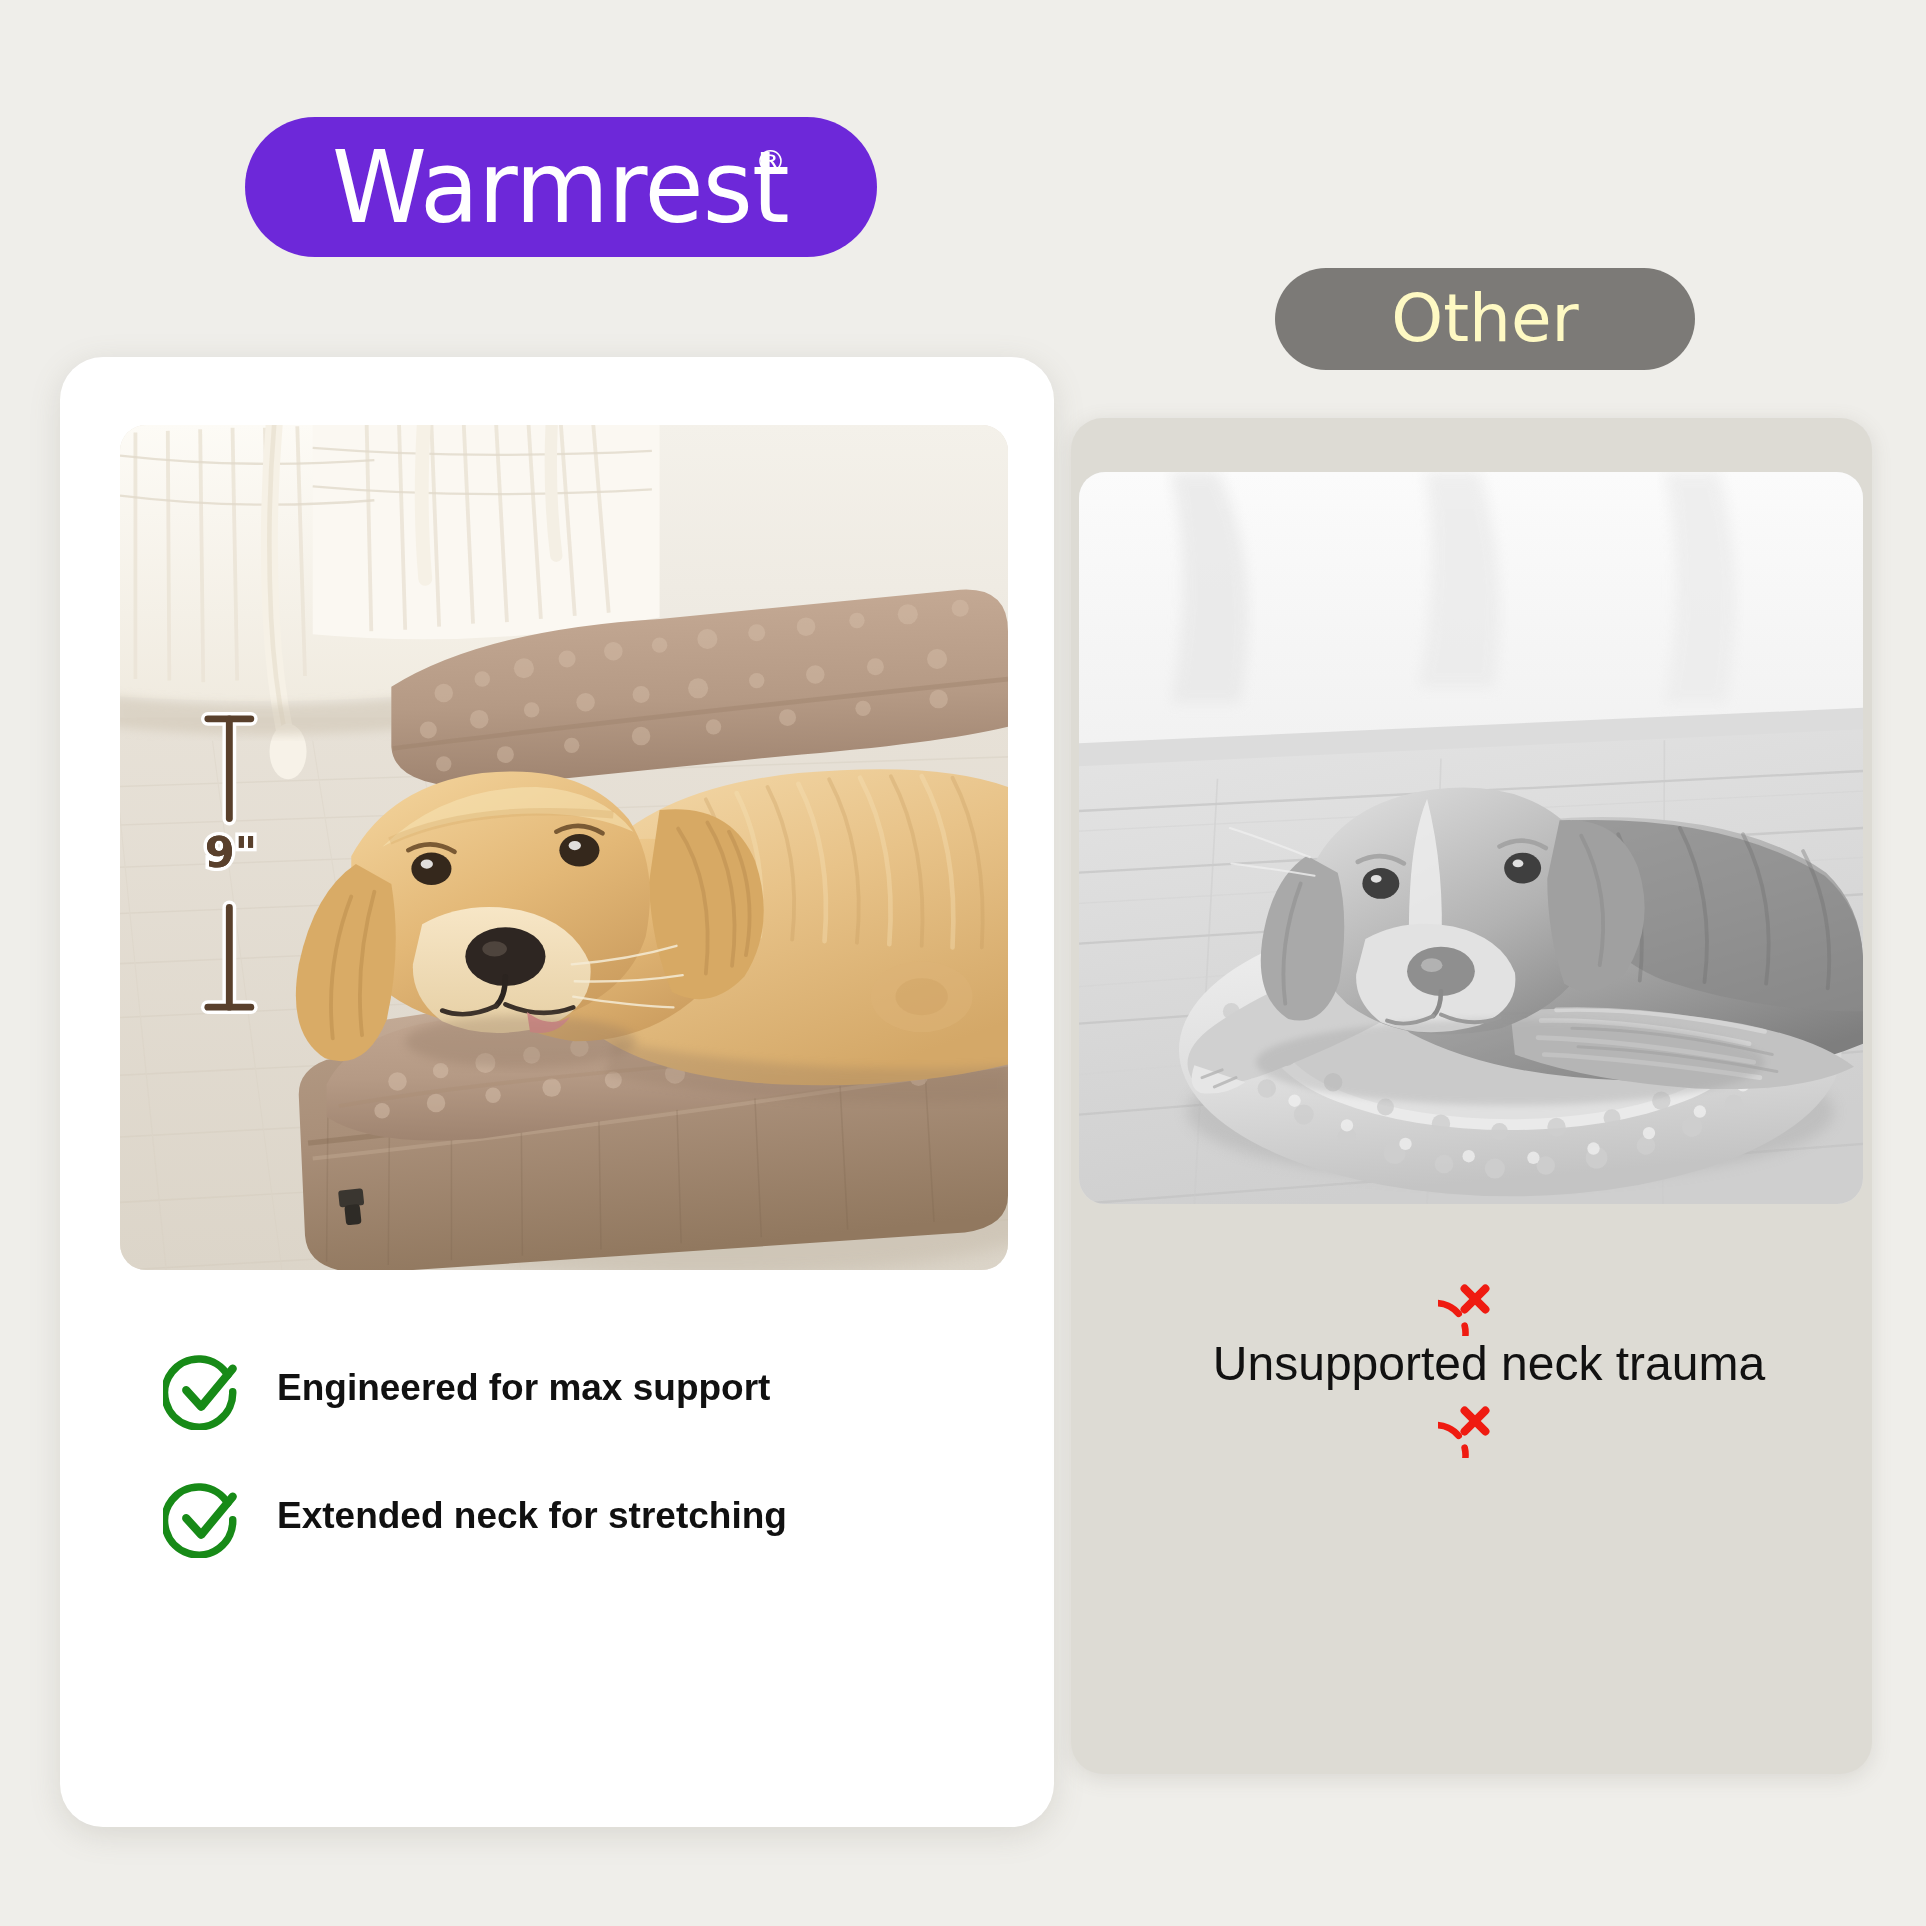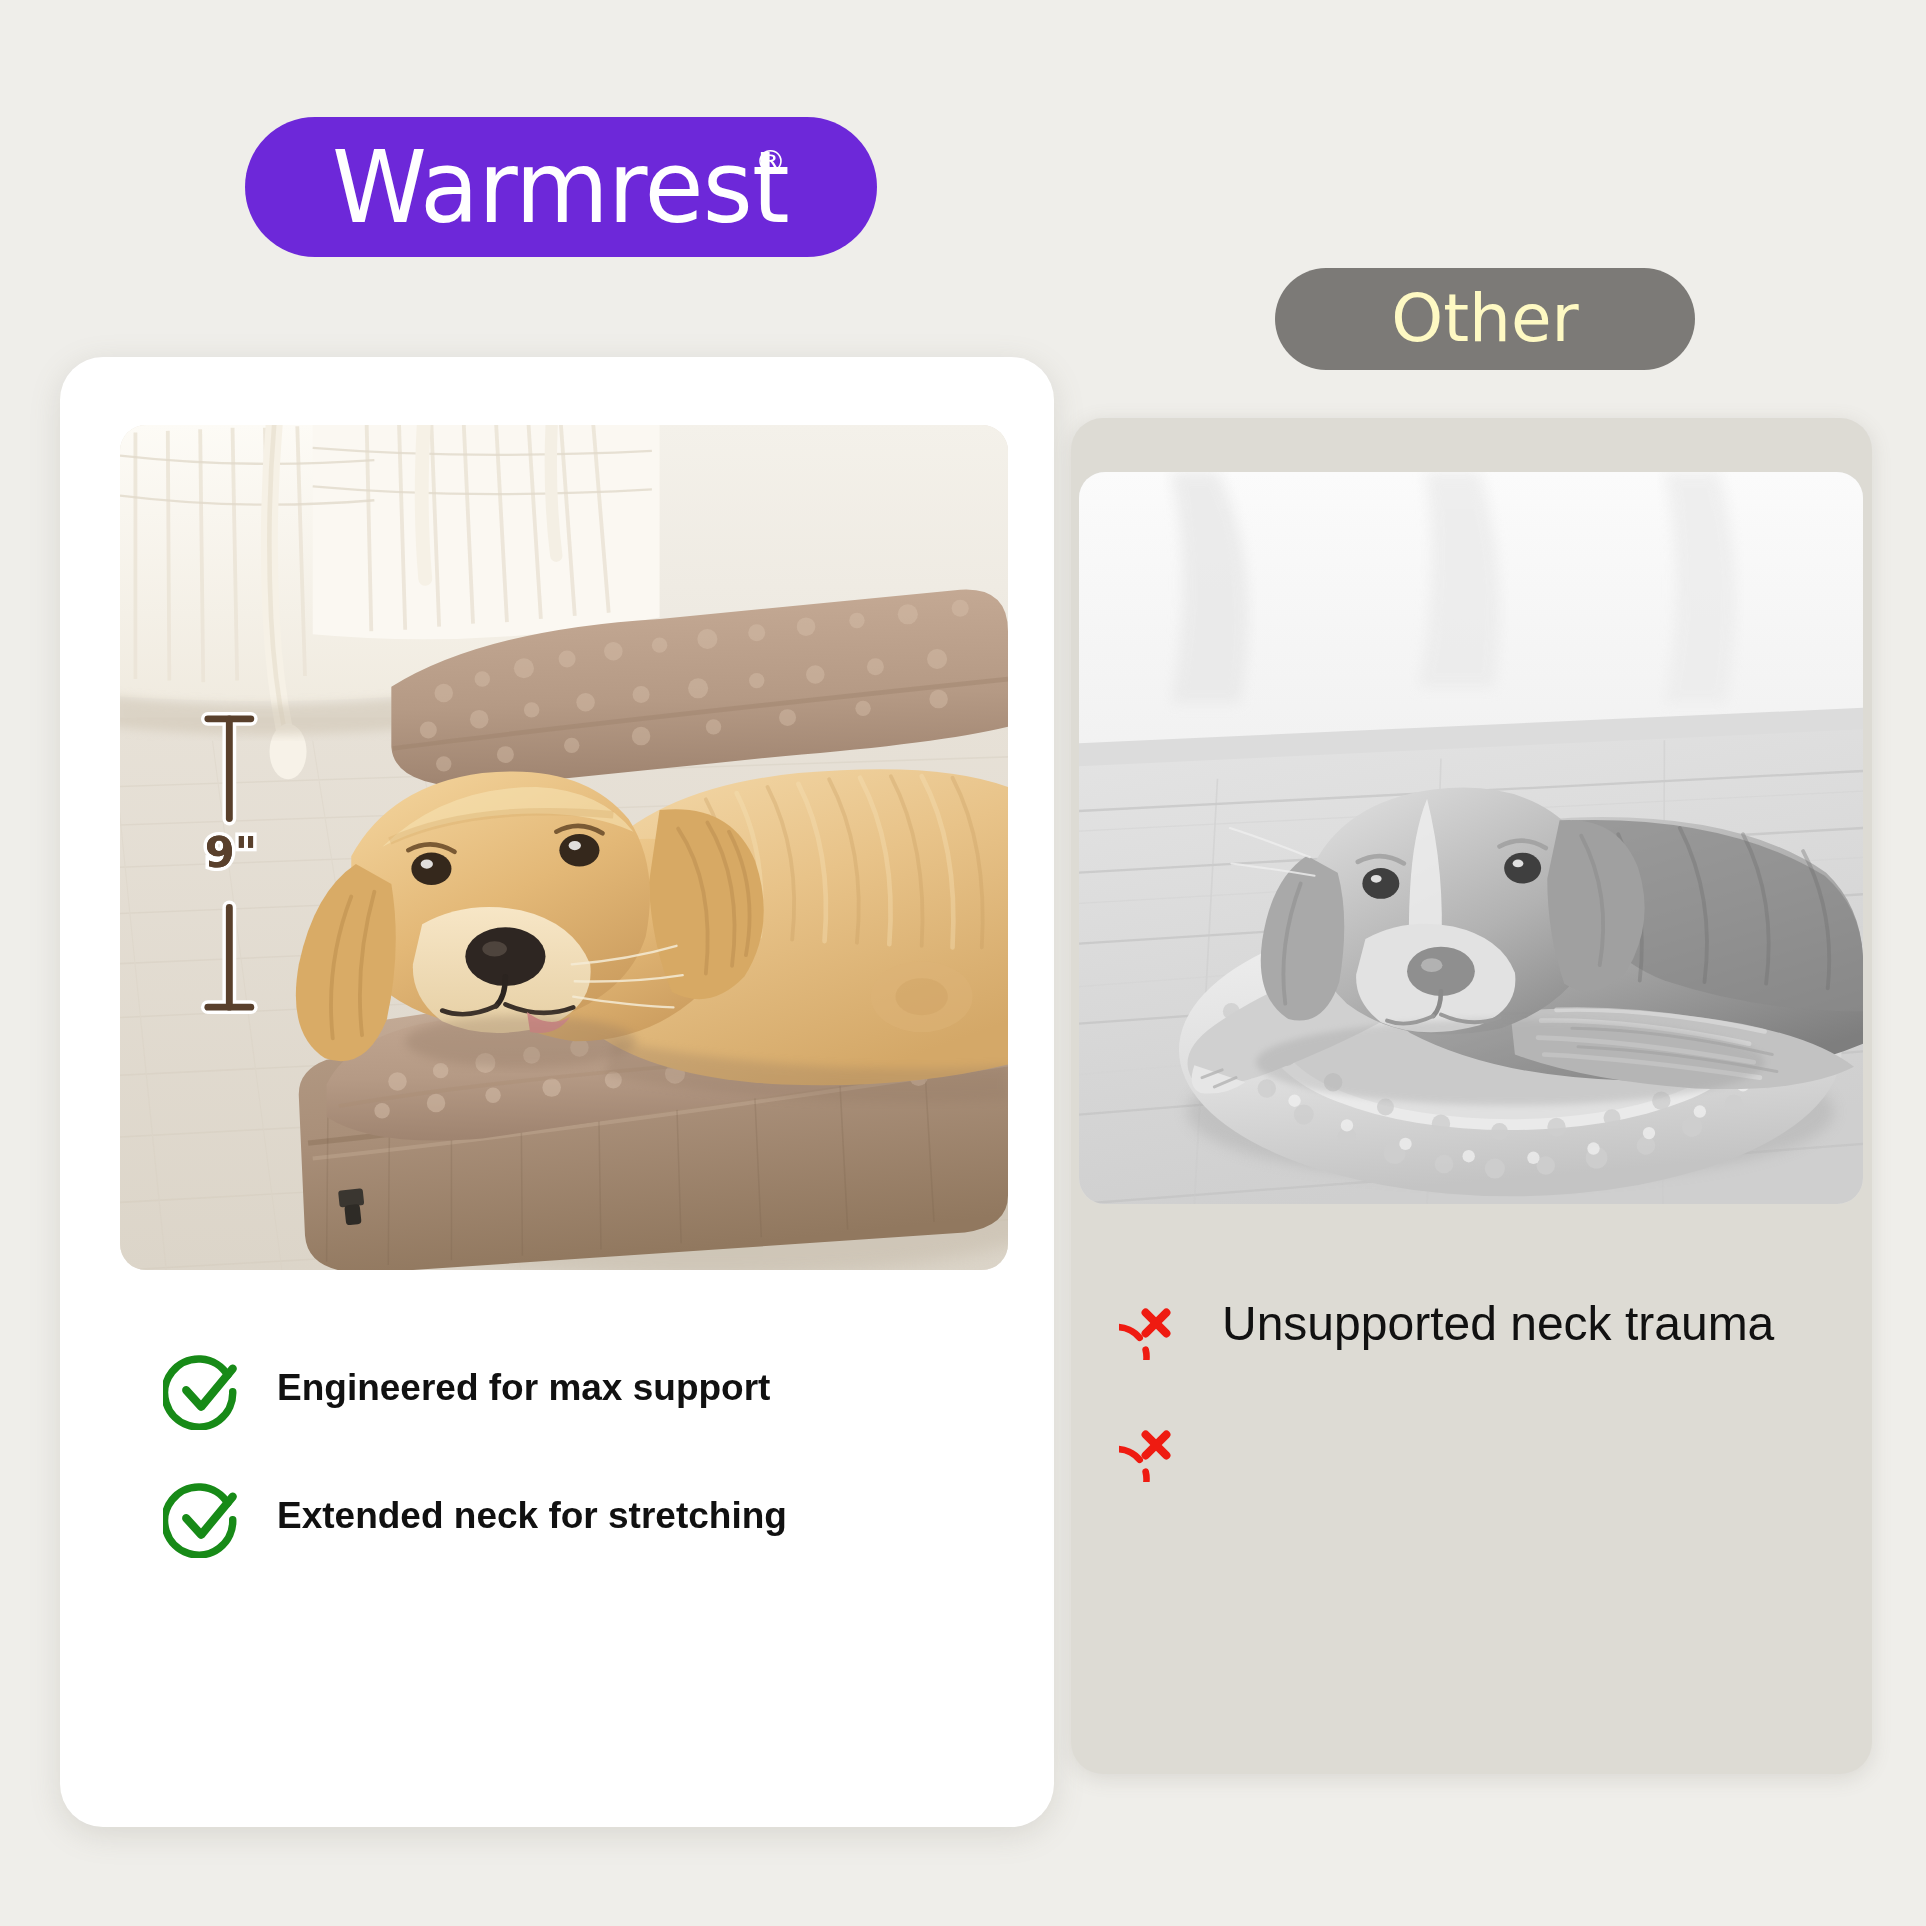--- a/index.html
+++ b/index.html
@@ -172,21 +172,21 @@
   }
   #pro-list  { left: 163px;  top: 1324px; width: 855px; }
   #con-list  { left: 1119px; top: 1262px; width: 740px;  }
 
   .feature-row {
     display: flex;
     align-items: center;
     margin-bottom: 0;
   }
   #pro-list .feature-row { height: 128px; }
-  #con-list .feature-row { height: 122px; }
+  #con-list .feature-row { height: 122px; flex-direction: column; }
 
   .feature-icon {
     flex: 0 0 auto;
     display: block;
   }
   #pro-list .feature-icon { width: 83px; height: 83px; margin-right: 31px; }
   #con-list .feature-icon { width: 74px;  height: 74px;  margin-right: 29px; }
 
   .feature-text {
     color: #111111;

